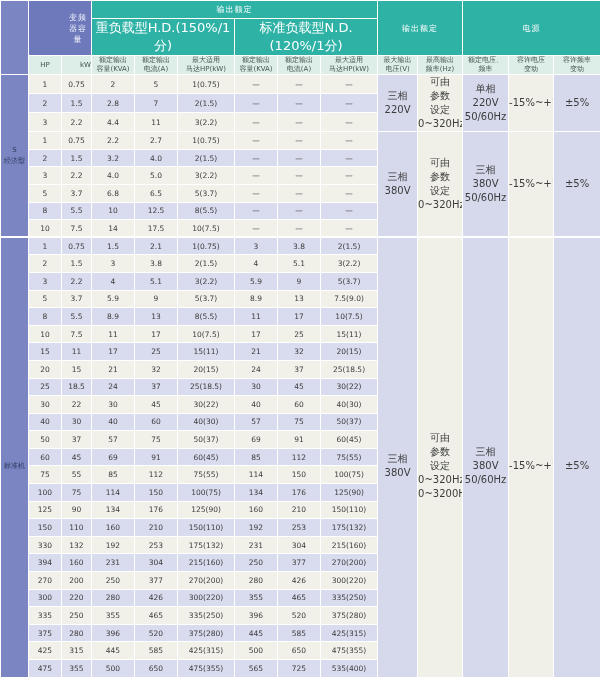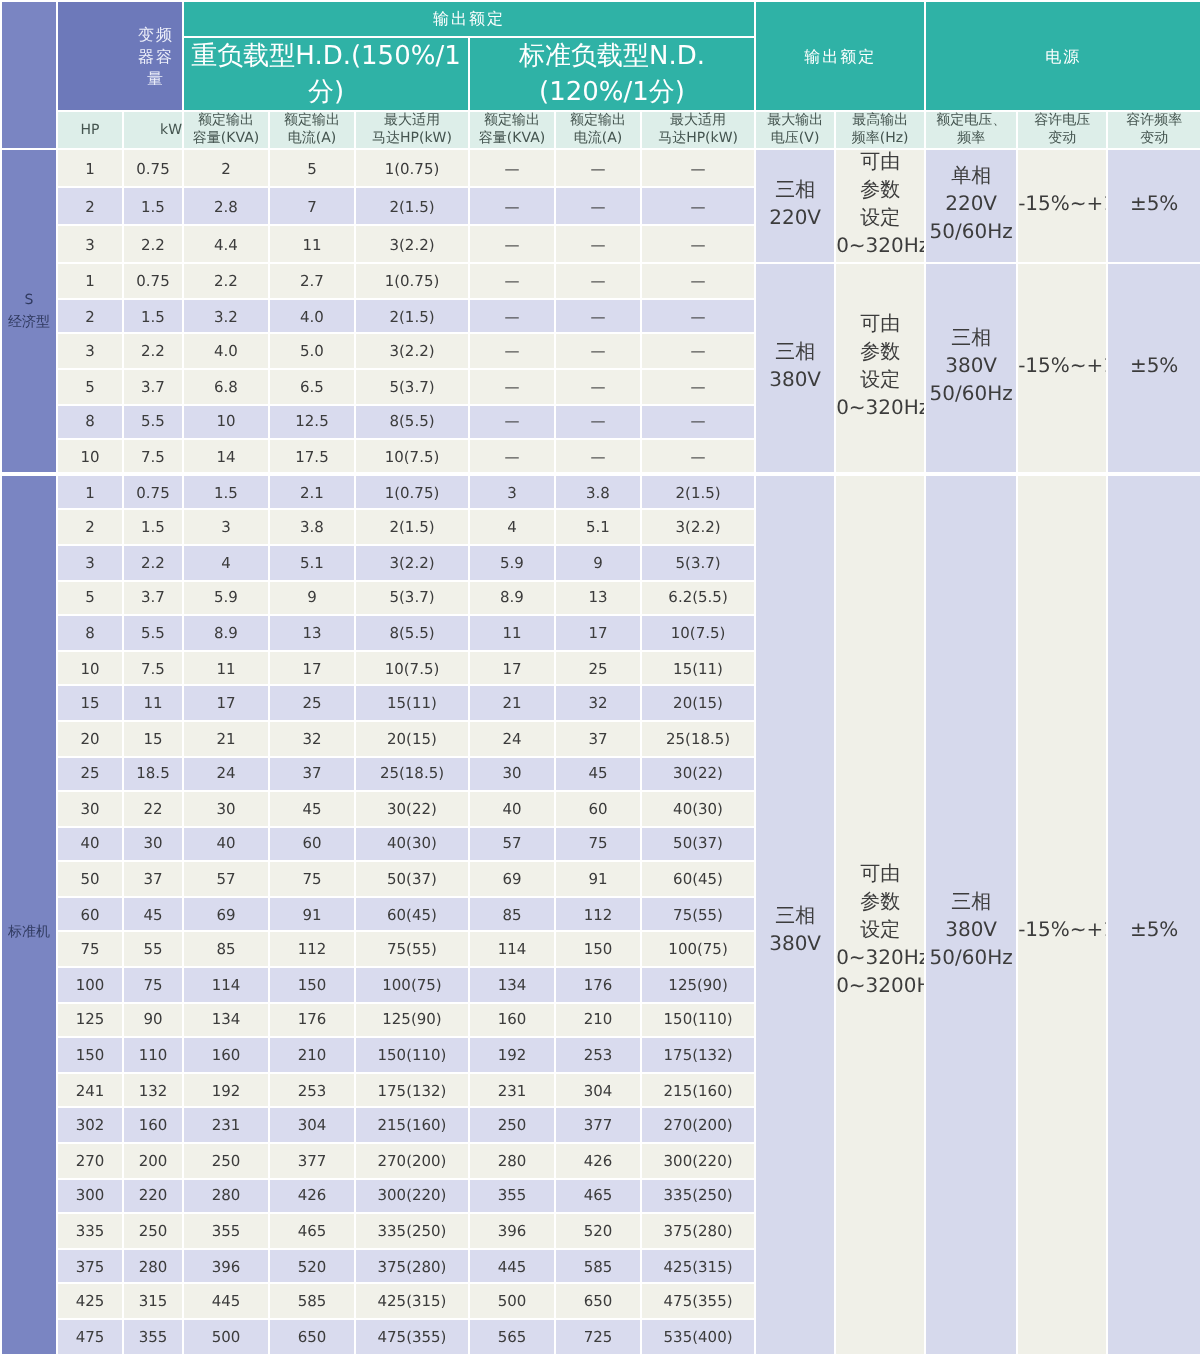--- a/index.html
+++ b/index.html
@@ -265,21 +265,21 @@
         <td class="cell p">5(3.7)</td>
       </tr>
       <tr class="data-row">
         <td class="cell w">5</td>
         <td class="cell w">3.7</td>
         <td class="cell w">5.9</td>
         <td class="cell w">9</td>
         <td class="cell w">5(3.7)</td>
         <td class="cell w">8.9</td>
         <td class="cell w">13</td>
-        <td class="cell w">6.2(5.5)</td>
+        <td class="cell w">7.5(9.0)</td>
       </tr>
       <tr class="data-row">
         <td class="cell p">8</td>
         <td class="cell p">5.5</td>
         <td class="cell p">8.9</td>
         <td class="cell p">13</td>
         <td class="cell p">8(5.5)</td>
         <td class="cell p">11</td>
         <td class="cell p">17</td>
         <td class="cell p">10(7.5)</td>
@@ -398,31 +398,31 @@
         <td class="cell p">150</td>
         <td class="cell p">110</td>
         <td class="cell p">160</td>
         <td class="cell p">210</td>
         <td class="cell p">150(110)</td>
         <td class="cell p">192</td>
         <td class="cell p">253</td>
         <td class="cell p">175(132)</td>
       </tr>
       <tr class="data-row">
-        <td class="cell w">241</td>
+        <td class="cell w">330</td>
         <td class="cell w">132</td>
         <td class="cell w">192</td>
         <td class="cell w">253</td>
         <td class="cell w">175(132)</td>
         <td class="cell w">231</td>
         <td class="cell w">304</td>
         <td class="cell w">215(160)</td>
       </tr>
       <tr class="data-row">
-        <td class="cell p">302</td>
+        <td class="cell p">394</td>
         <td class="cell p">160</td>
         <td class="cell p">231</td>
         <td class="cell p">304</td>
         <td class="cell p">215(160)</td>
         <td class="cell p">250</td>
         <td class="cell p">377</td>
         <td class="cell p">270(200)</td>
       </tr>
       <tr class="data-row">
         <td class="cell w">270</td>

